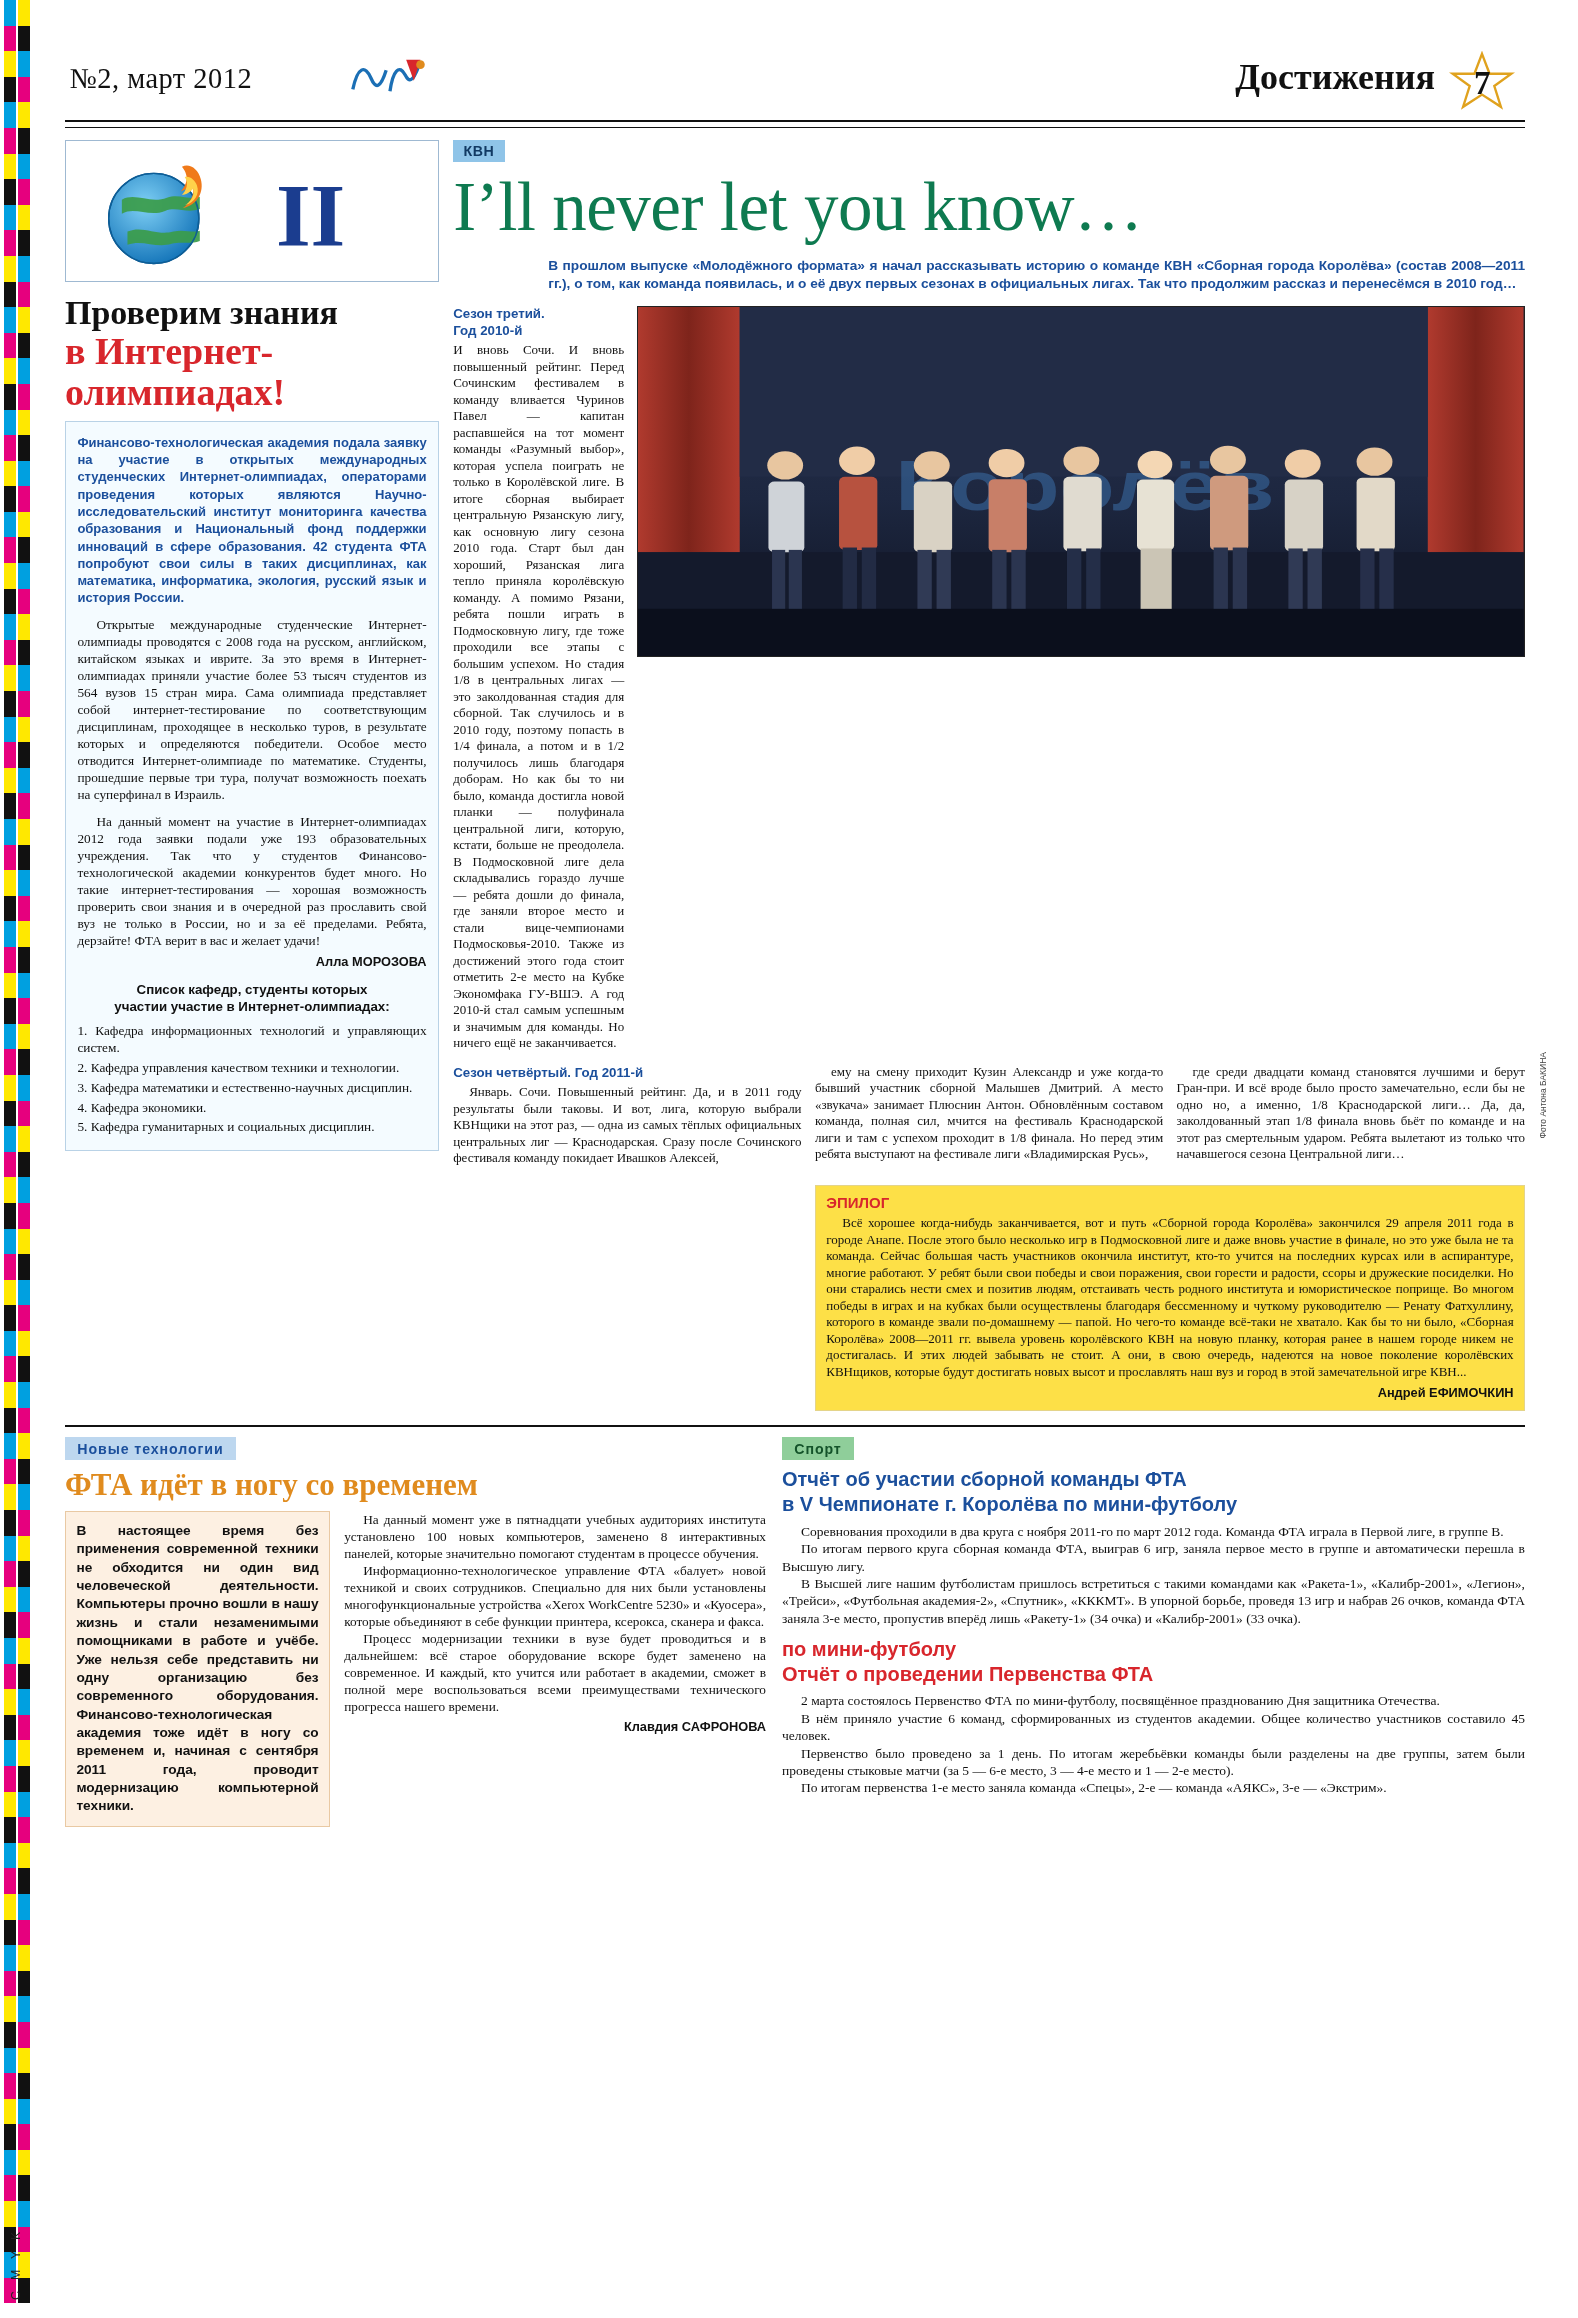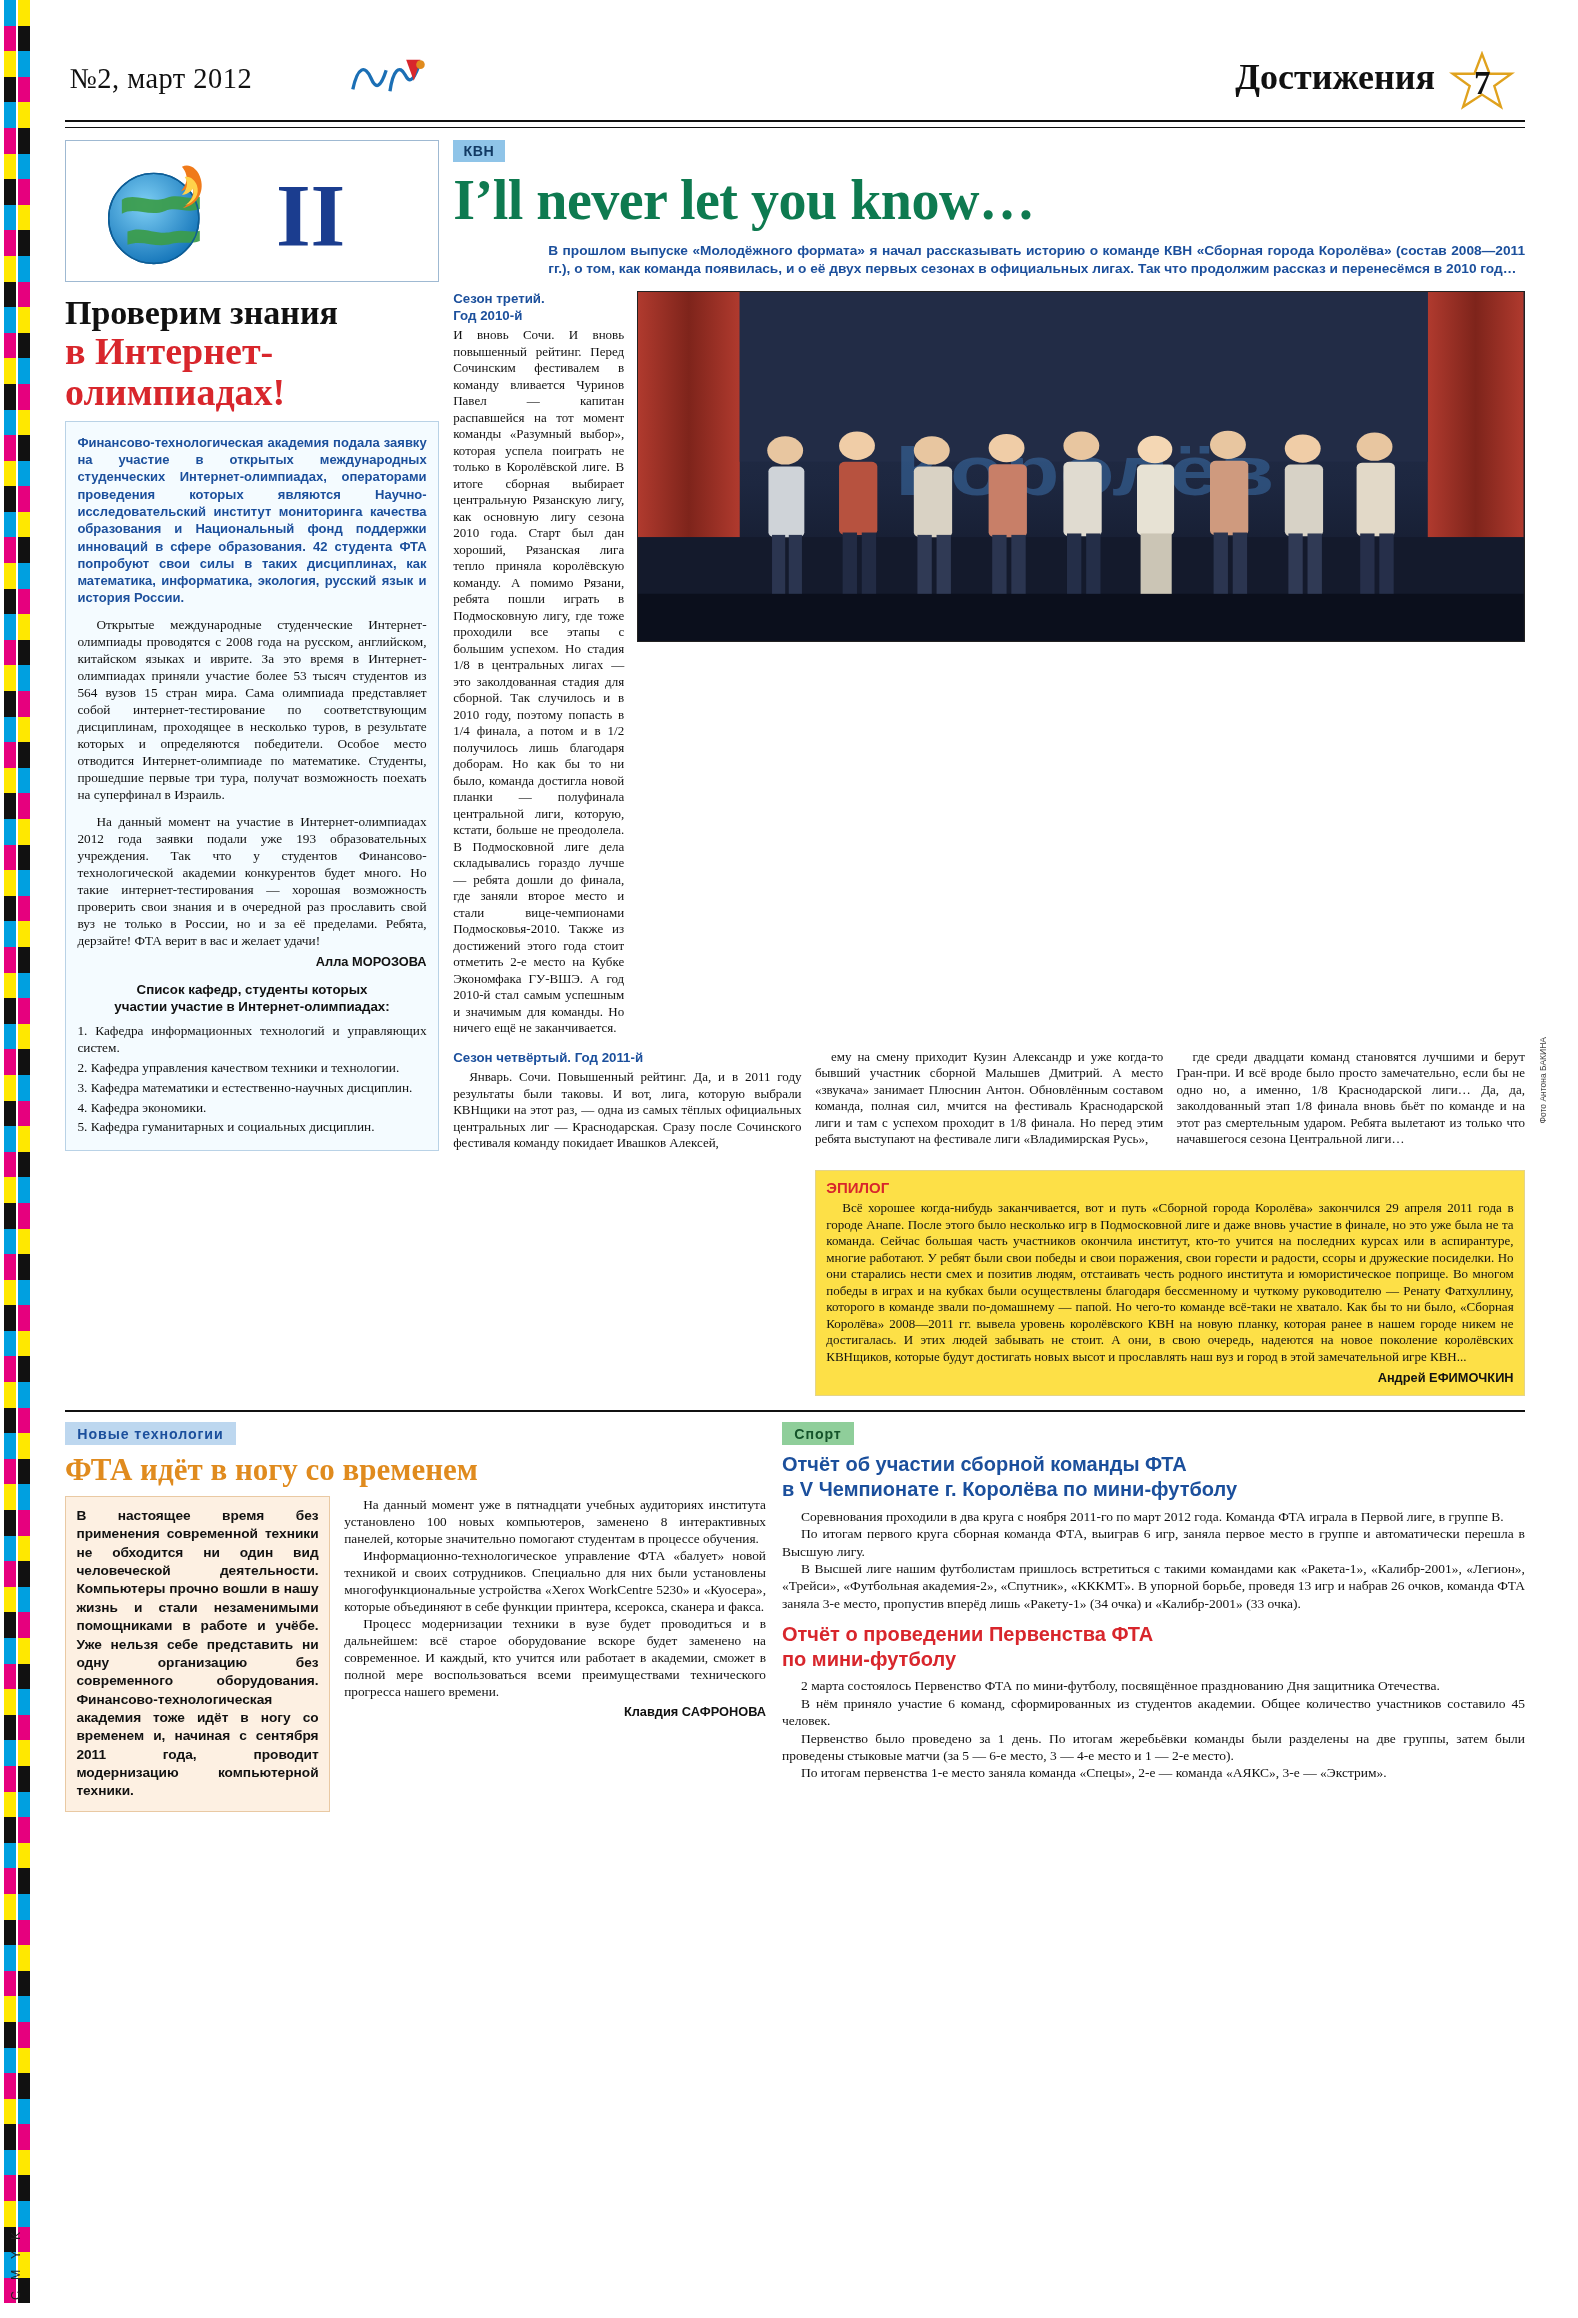--- a/index.html
+++ b/index.html
@@ -182,22 +182,22 @@
     background: #8fc4e8;
     color: #123a63;
     font-family: "Liberation Sans", sans-serif;
     font-weight: bold;
     font-size: 14.2px;
     padding: 2.8px 10.4px;
     letter-spacing: 0.5px;
   }
   .kvn-title {
     font-family: "Liberation Serif", serif;
-    font-weight: bold;
-    font-size: 56px;
+    font-weight: normal;
+    font-size: 69px;
     color: #0e7a50;
     margin-top: 5.7px;
     letter-spacing: -0.5px;
   }
   .kvn-sub {
     text-align: center;
     font-size: 19px;
     font-style: italic;
     margin-top: 3.8px;
     padding-right: 57px;
@@ -800,22 +800,22 @@
         <div>Отчёт об участии сборной команды ФТА</div>
         <div>в V Чемпионате г. Королёва по мини-футболу</div>
       </div>
       <div class="sport-text">
         <p>Соревнования проходили в два круга с ноября 2011-го по март 2012 года. Команда ФТА играла в Первой лиге, в группе В.</p>
         <p>По итогам первого круга сборная команда ФТА, выиграв 6 игр, заняла первое место в группе и автоматически перешла в Высшую лигу.</p>
         <p>В Высшей лиге нашим футболистам пришлось встретиться с такими командами как «Ракета-1», «Калибр-2001», «Легион», «Трейси», «Футбольная академия-2», «Спутник», «КККМТ». В упорной борьбе, проведя 13 игр и набрав 26 очков, команда ФТА заняла 3-е место, пропустив вперёд лишь «Ракету-1» (34 очка) и «Калибр-2001» (33 очка).</p>
       </div>
 
       <div class="bot-title-red">
+        <div>по мини-футболу</div>
         <div>Отчёт о проведении Первенства ФТА</div>
-        <div>по мини-футболу</div>
       </div>
       <div class="sport-text">
         <p>2 марта состоялось Первенство ФТА по мини-футболу, посвящённое празднованию Дня защитника Отечества.</p>
         <p>В нём приняло участие 6 команд, сформированных из студентов академии. Общее количество участников составило 45  человек.</p>
         <p>Первенство было проведено за 1 день. По итогам жеребьёвки команды были разделены на две группы, затем были проведены стыковые матчи (за 5 — 6-е место, 3 — 4-е место и 1 — 2-е место).</p>
         <p>По итогам первенства 1-е место заняла команда «Спецы», 2-е — команда «АЯКС», 3-е — «Экстрим».</p>
       </div>
     </div>
   </div>
 </div>

